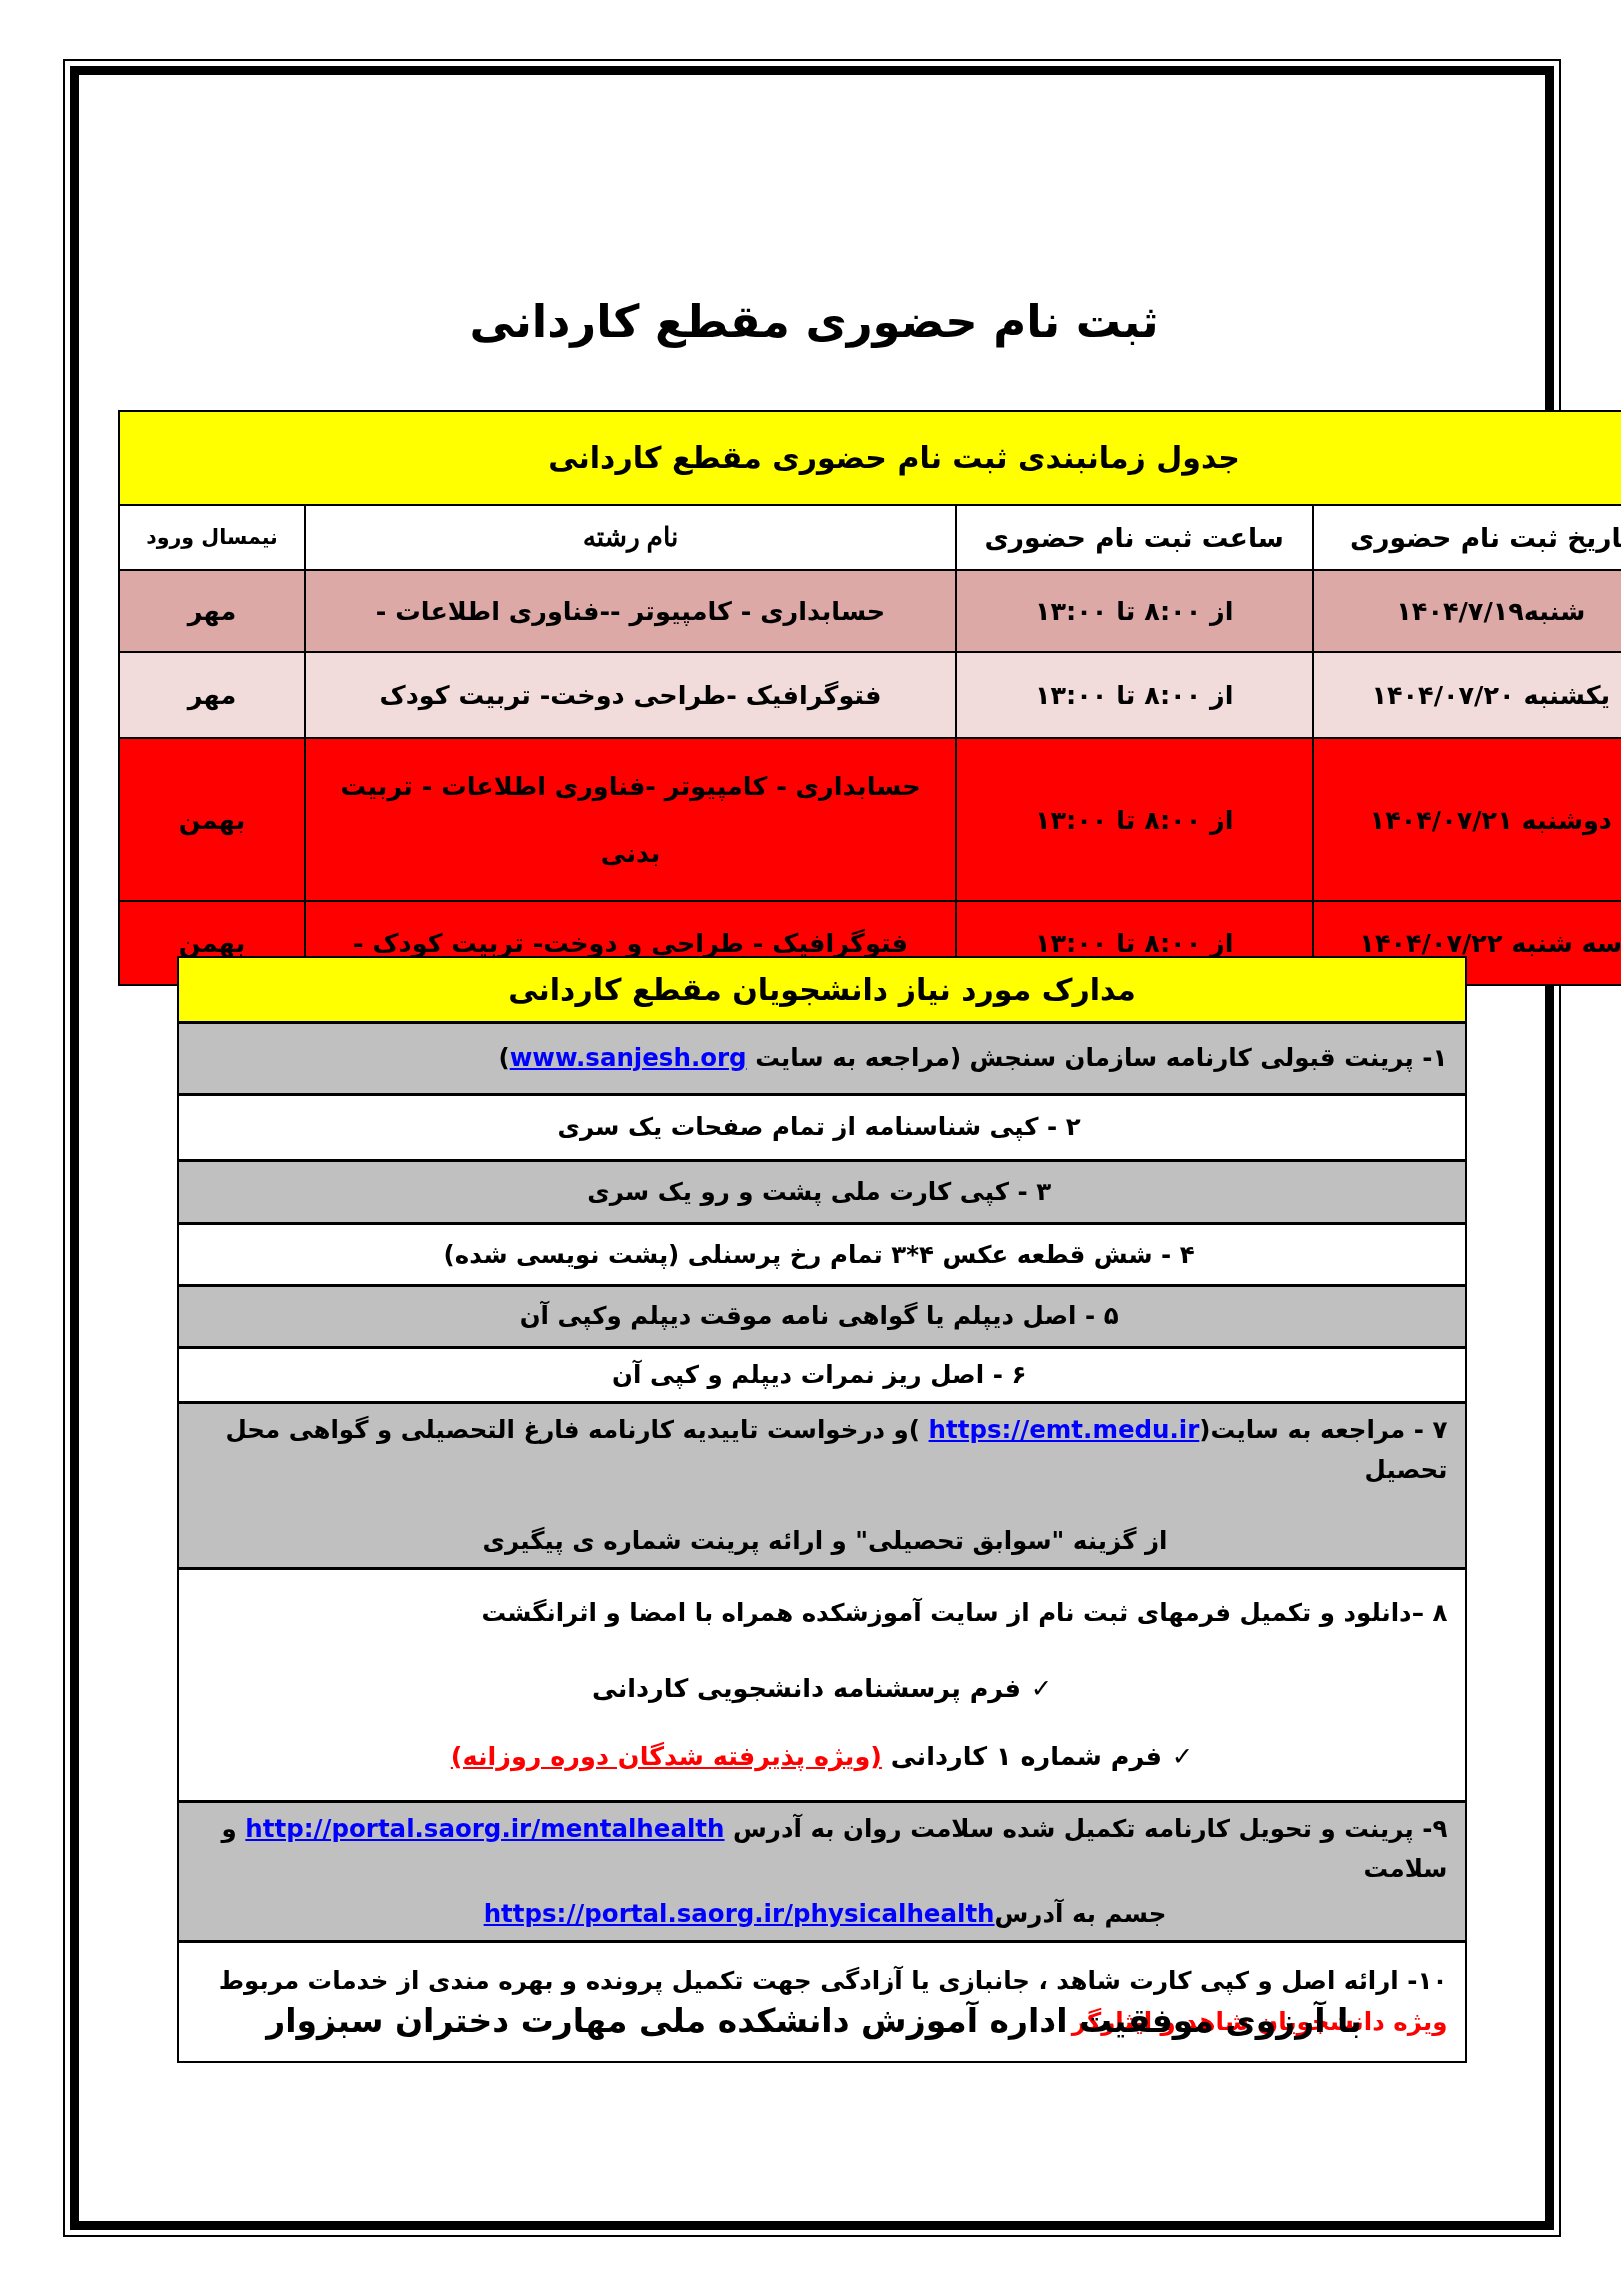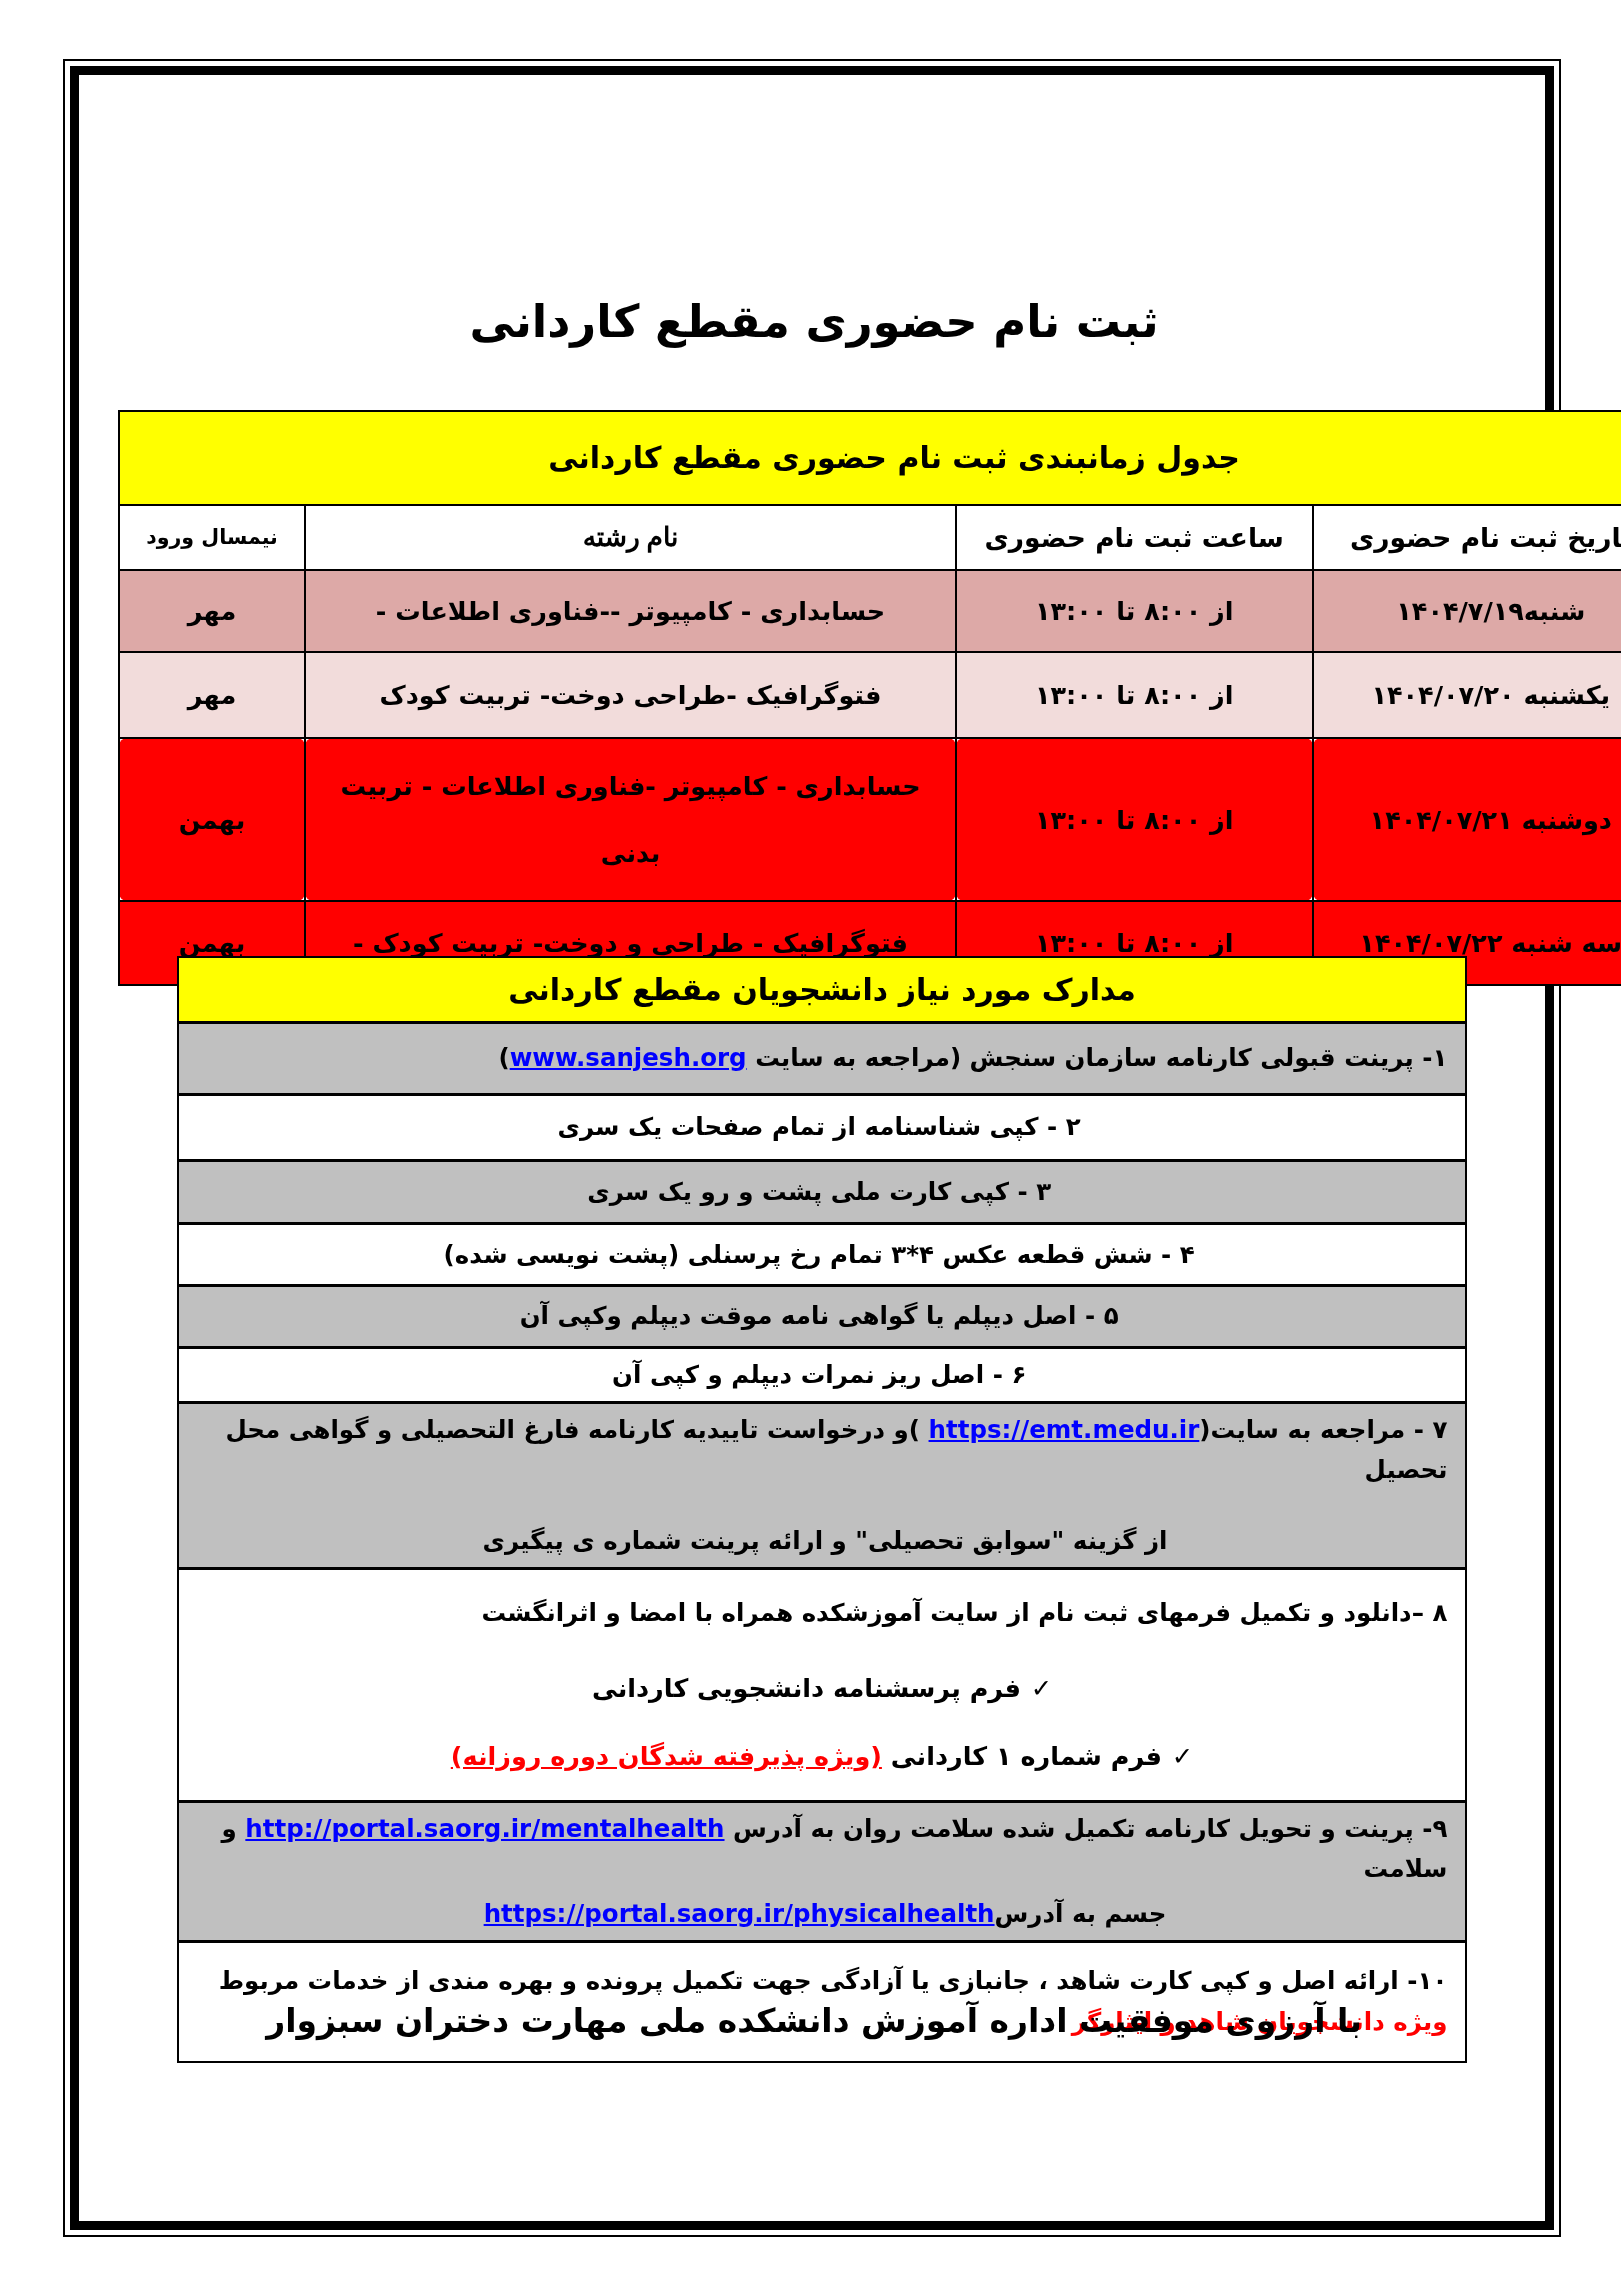--- a/index.html
+++ b/index.html
@@ -16,21 +16,21 @@
   
   .sched{position:absolute;left:118px;top:410px;width:1552px;border-collapse:collapse;direction:rtl;}
   .sched td{border:2.9px solid #000;text-align:center;vertical-align:middle;
     font-size:25.5px;font-weight:bold;padding:3.9px 7.8px;}
   .sched .banner-cell{background:#ffff00;height:84px;font-size:30px;}
   .sched .head-row td{background:#fff;height:55px;font-size:26.5px;}
   .head-sem{font-size:20.6px !important;}
   .row-pink-dark td{background:#dda9a7;height:73px;}
   .row-pink-light td{background:#f2dcdb;height:76px;}
   .row-red td{background:#ff0000;}
-  .row-red-tall td{height:153px;border-radius:8px;}
+  .row-red-tall td{height:153px;}
   .row-red-short td{height:74px;}
   .col-date{width:23%;}
   .col-time{width:23%;}
   .col-major{width:42%;font-family:Liberation Serif, serif;}
   .col-sem{width:12%;}
   .major-tall{line-height:2.6;}
 
   
   .docs{position:absolute;left:177px;top:956px;width:1286px;border:2.9px solid #000;direction:rtl;}
   .docs-banner{background:#ffff00;min-height:59px;display:flex;align-items:center;justify-content:center;

